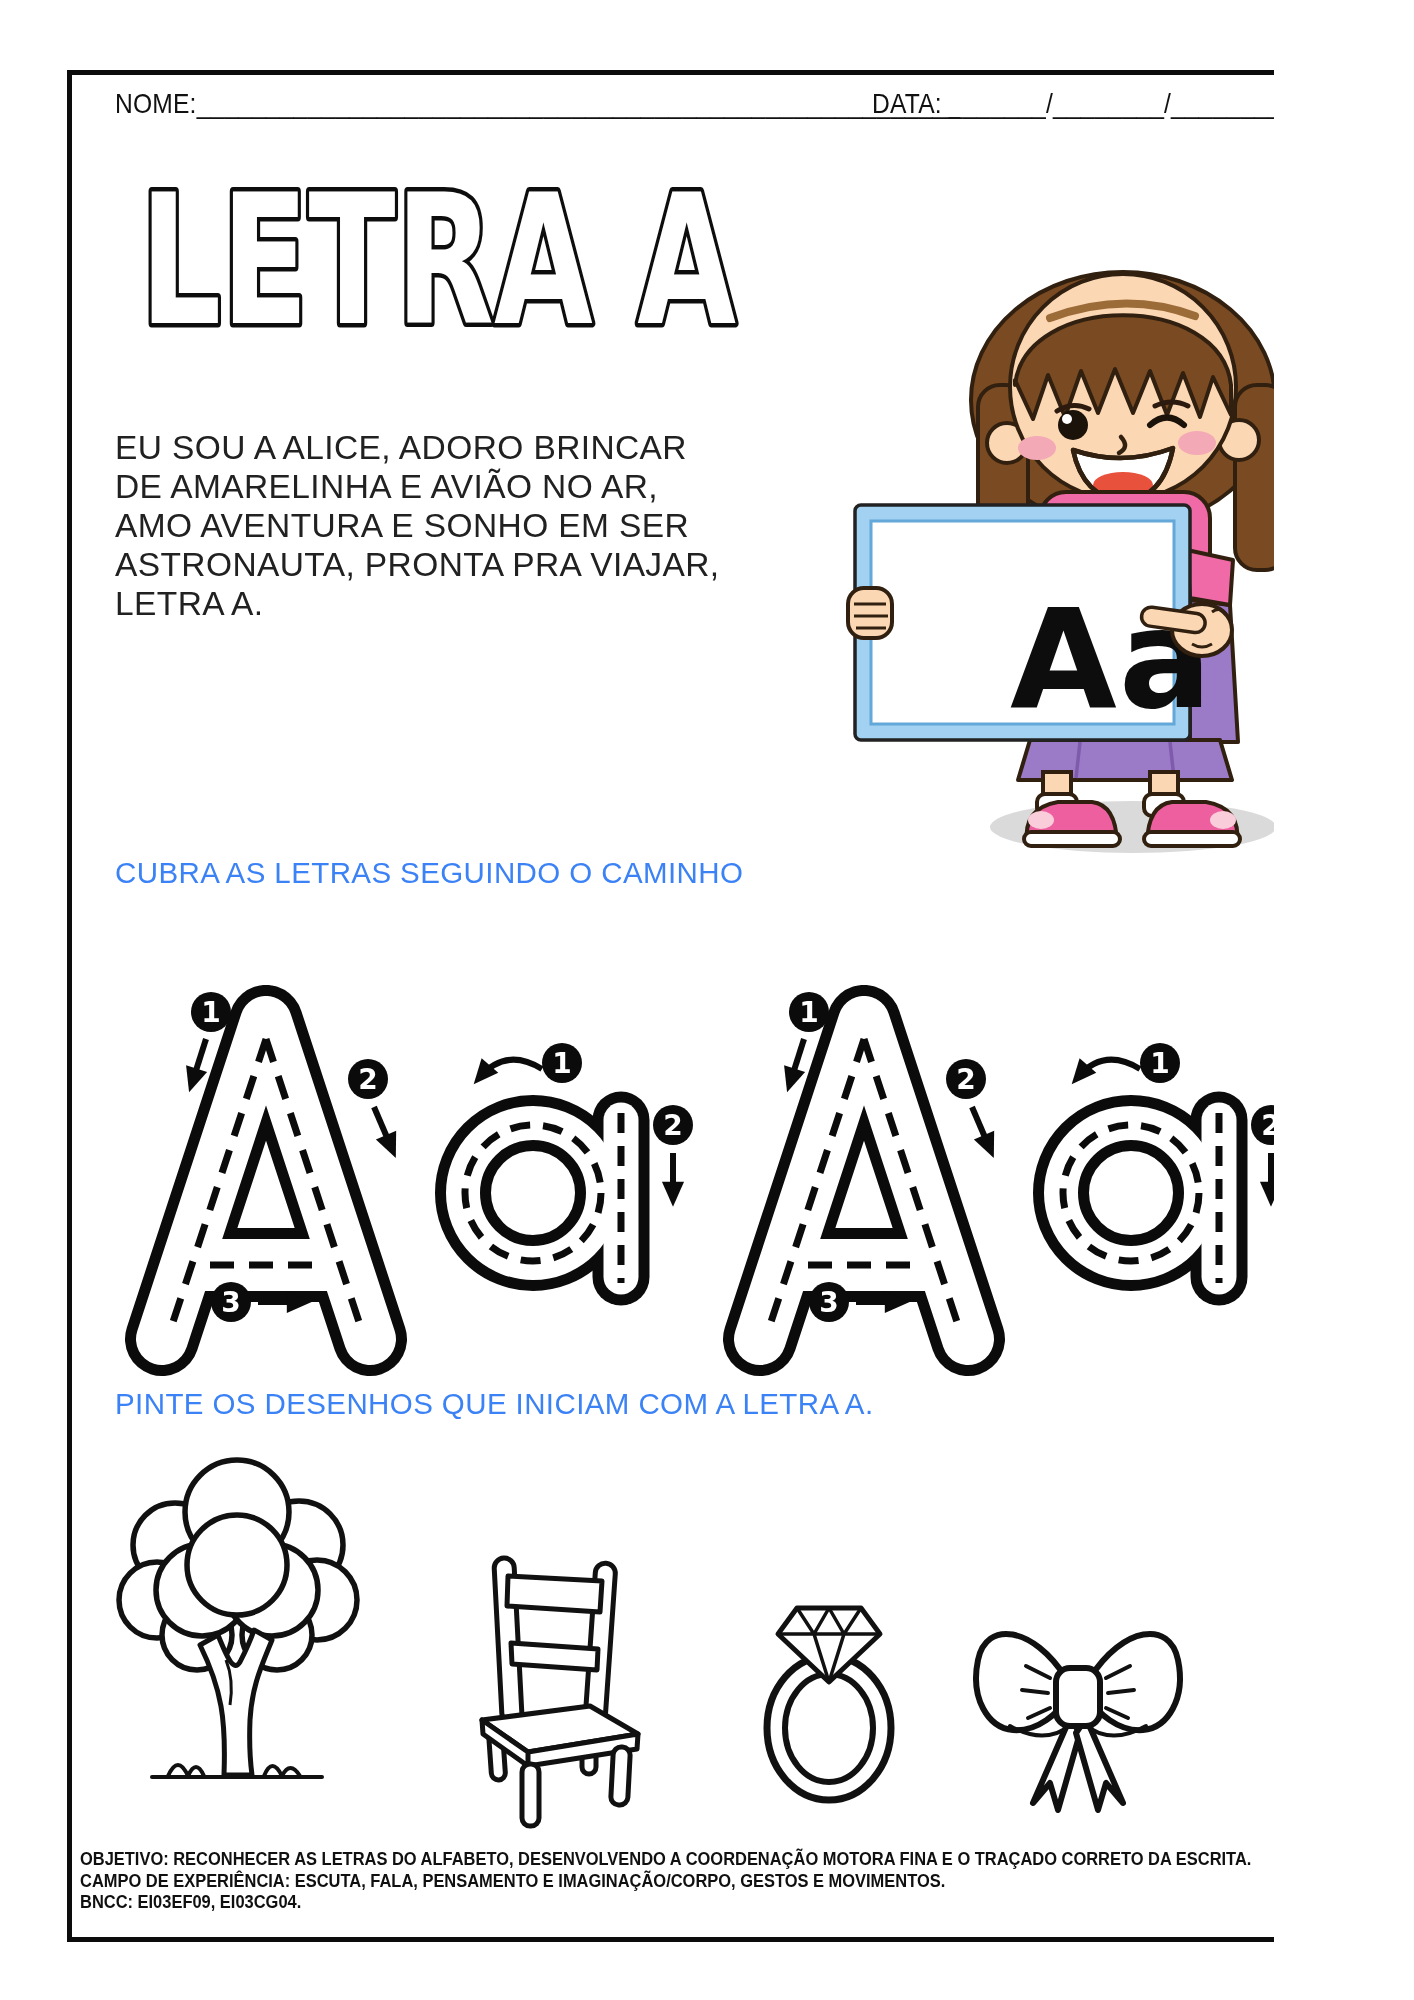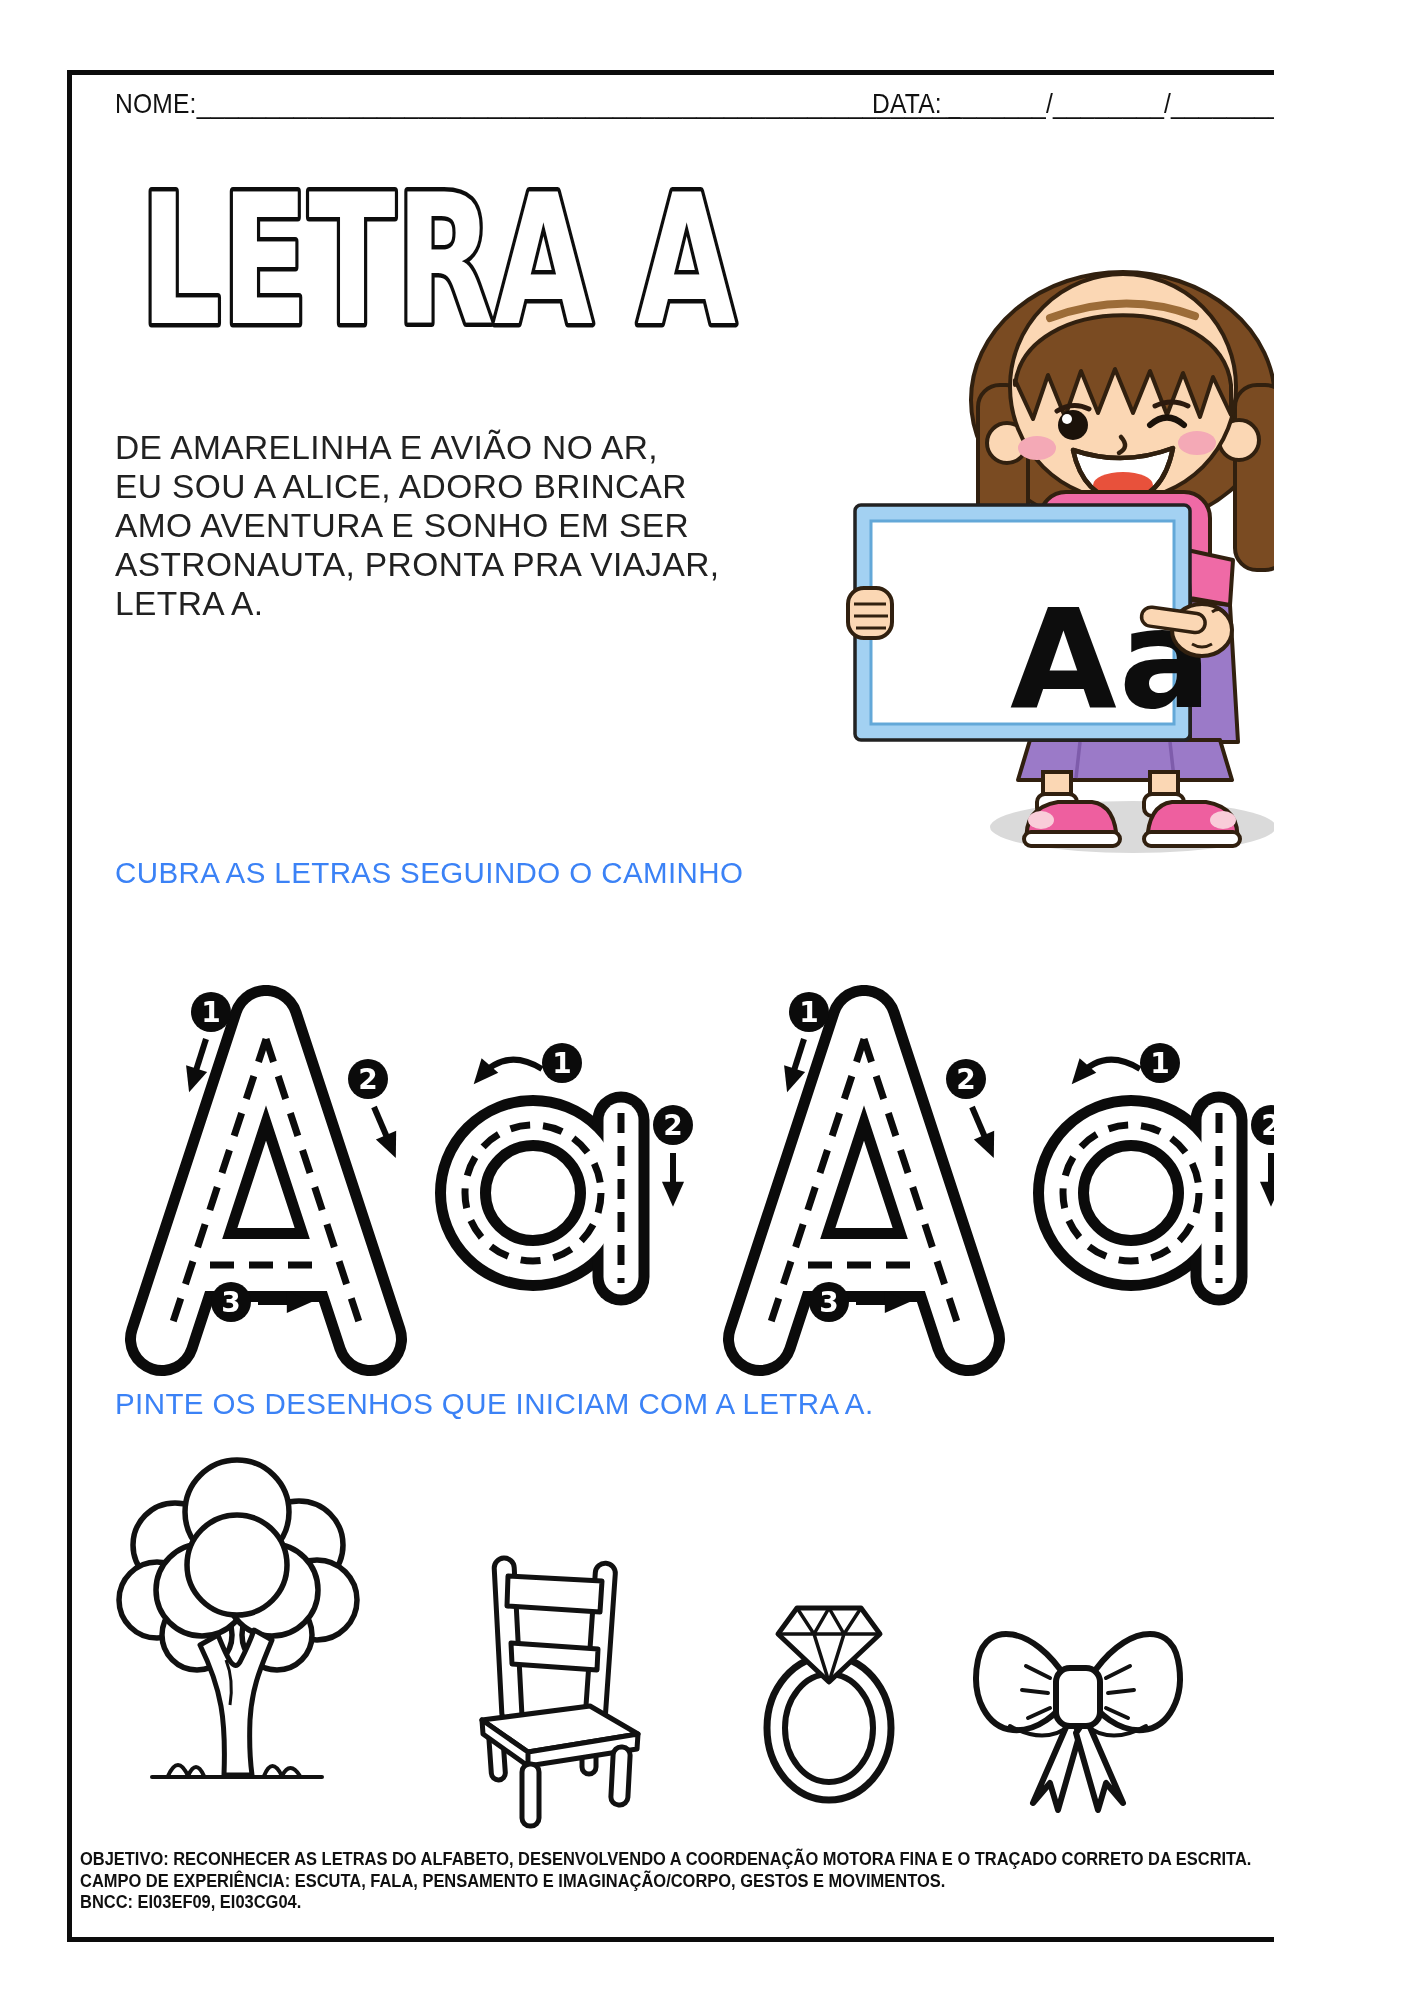--- a/index.html
+++ b/index.html
@@ -42,22 +42,22 @@
     </svg>
     <div class="t">DEVER</div>
     <div class="t">ZINHO</div>
   </div>
 
   <svg class="abs" style="left:136px;top:168px;" width="612" height="188" viewBox="0 0 612 188">
     <text x="4" y="155" font-size="180" font-weight="bold" fill="#ffffff" stroke="#0d0d0d" stroke-width="9" paint-order="stroke" stroke-linejoin="round" textLength="596" lengthAdjust="spacingAndGlyphs">LETRA A</text>
   </svg>
 
   <div class="abs intro" style="left:115px;top:428px;">
+    <div>EU SOU A ALICE, ADORO BRINCAR</div>
     <div>DE AMARELINHA E AVIÃO NO AR,</div>
-    <div>EU SOU A ALICE, ADORO BRINCAR</div>
     <div>AMO AVENTURA E SONHO EM SER</div>
     <div>ASTRONAUTA, PRONTA PRA VIAJAR,</div>
     <div>LETRA A.</div>
   </div>
 
   <svg class="abs" style="left:840px;top:260px;" width="460" height="600" viewBox="0 0 460 600">
     <ellipse cx="293" cy="567" rx="143" ry="26" fill="#dadada"></ellipse>
 
     <g>
       <ellipse cx="283" cy="140" rx="152" ry="128" fill="#7a4b22" stroke="#31200f" stroke-width="4"></ellipse>

